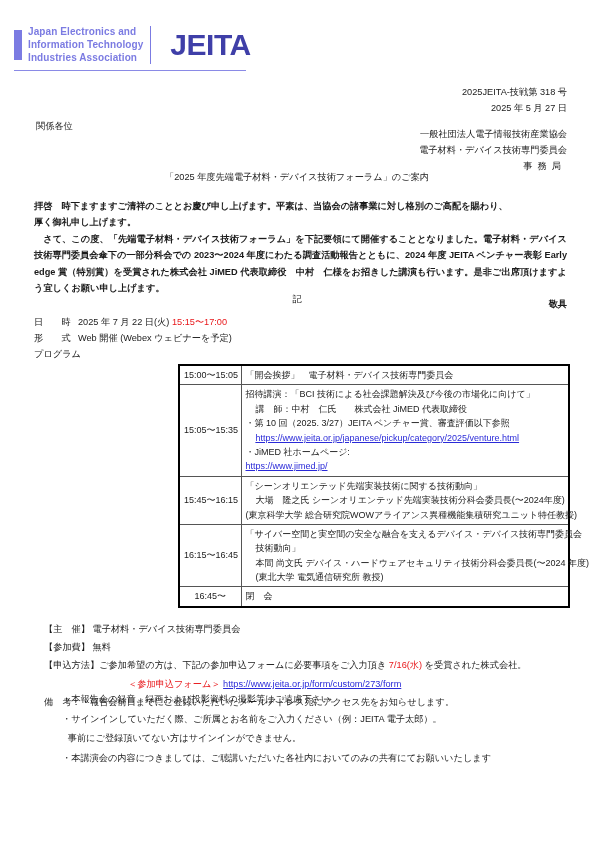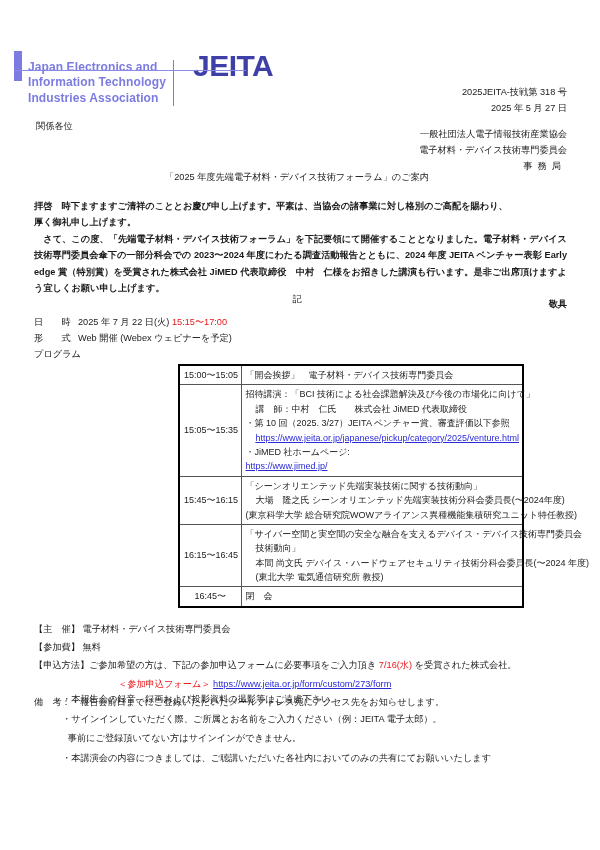--- a/index.html
+++ b/index.html
@@ -25,29 +25,28 @@
   }
   .logo-row { display: flex; align-items: center; }
   .logo-bar {
     width: 8px;
     height: 30px;
     background: #7b7be2;
     margin-right: 6px;
     flex: 0 0 auto;
   }
   .logo-words {
-    font-size: 12px;
+    font-size: 10px;
     line-height: 1.28;
     color: #7b7be2;
     font-weight: bold;
     letter-spacing: 0.1px;
     white-space: nowrap;
     padding-right: 7px;
     border-right: 1.3px solid #7b7be2;
-    margin-top: 34px;
   }
   .logo-mark {
     font-size: 30px;
     font-weight: bold;
     color: #3f3fa8;
     letter-spacing: -0.5px;
     margin-left: 19px;
     line-height: 1;
     font-family: "Liberation Sans", "DejaVu Sans", sans-serif;
   }
@@ -119,21 +118,21 @@
     line-height: 1.72;
   }
   .lbl { letter-spacing: 0.5em; }
   .red { color: #e8171a; }
 
   
   .program-table {
     position: absolute;
     left: 178px;
     top: 364px;
-    width: 346px;
+    width: 392px;
     border-collapse: collapse;
     table-layout: fixed;
     border-radius: 21px;
   }
   .program-table td {
     border: 0.8px solid #555;
     padding: 2px 4px;
     vertical-align: middle;
     line-height: 1.6;
     font-size: 9px;
@@ -143,21 +142,21 @@
   .program-table tr:first-child td { border-top: 2.2px solid #000; }
   .program-table tr:last-child td { border-bottom: 2.2px solid #000; }
   .col-time { width: 62px; text-align: center; white-space: nowrap; font-size: 8.7px; }
   .cell-lines div { white-space: nowrap; }
   .ind1 { padding-left: 1.1em; }
   .link { color: #2a2ad8; text-decoration: underline; }
 
   
   .footer-info {
     position: absolute;
-    left: 34px;
+    left: 44px;
     top: 621px;
     width: 545px;
     line-height: 1.95;
   }
   .footer-info .row { white-space: nowrap; }
   .form-row {
     padding-left: 84px;
     margin-top: 1px;
   }
   .notes {

